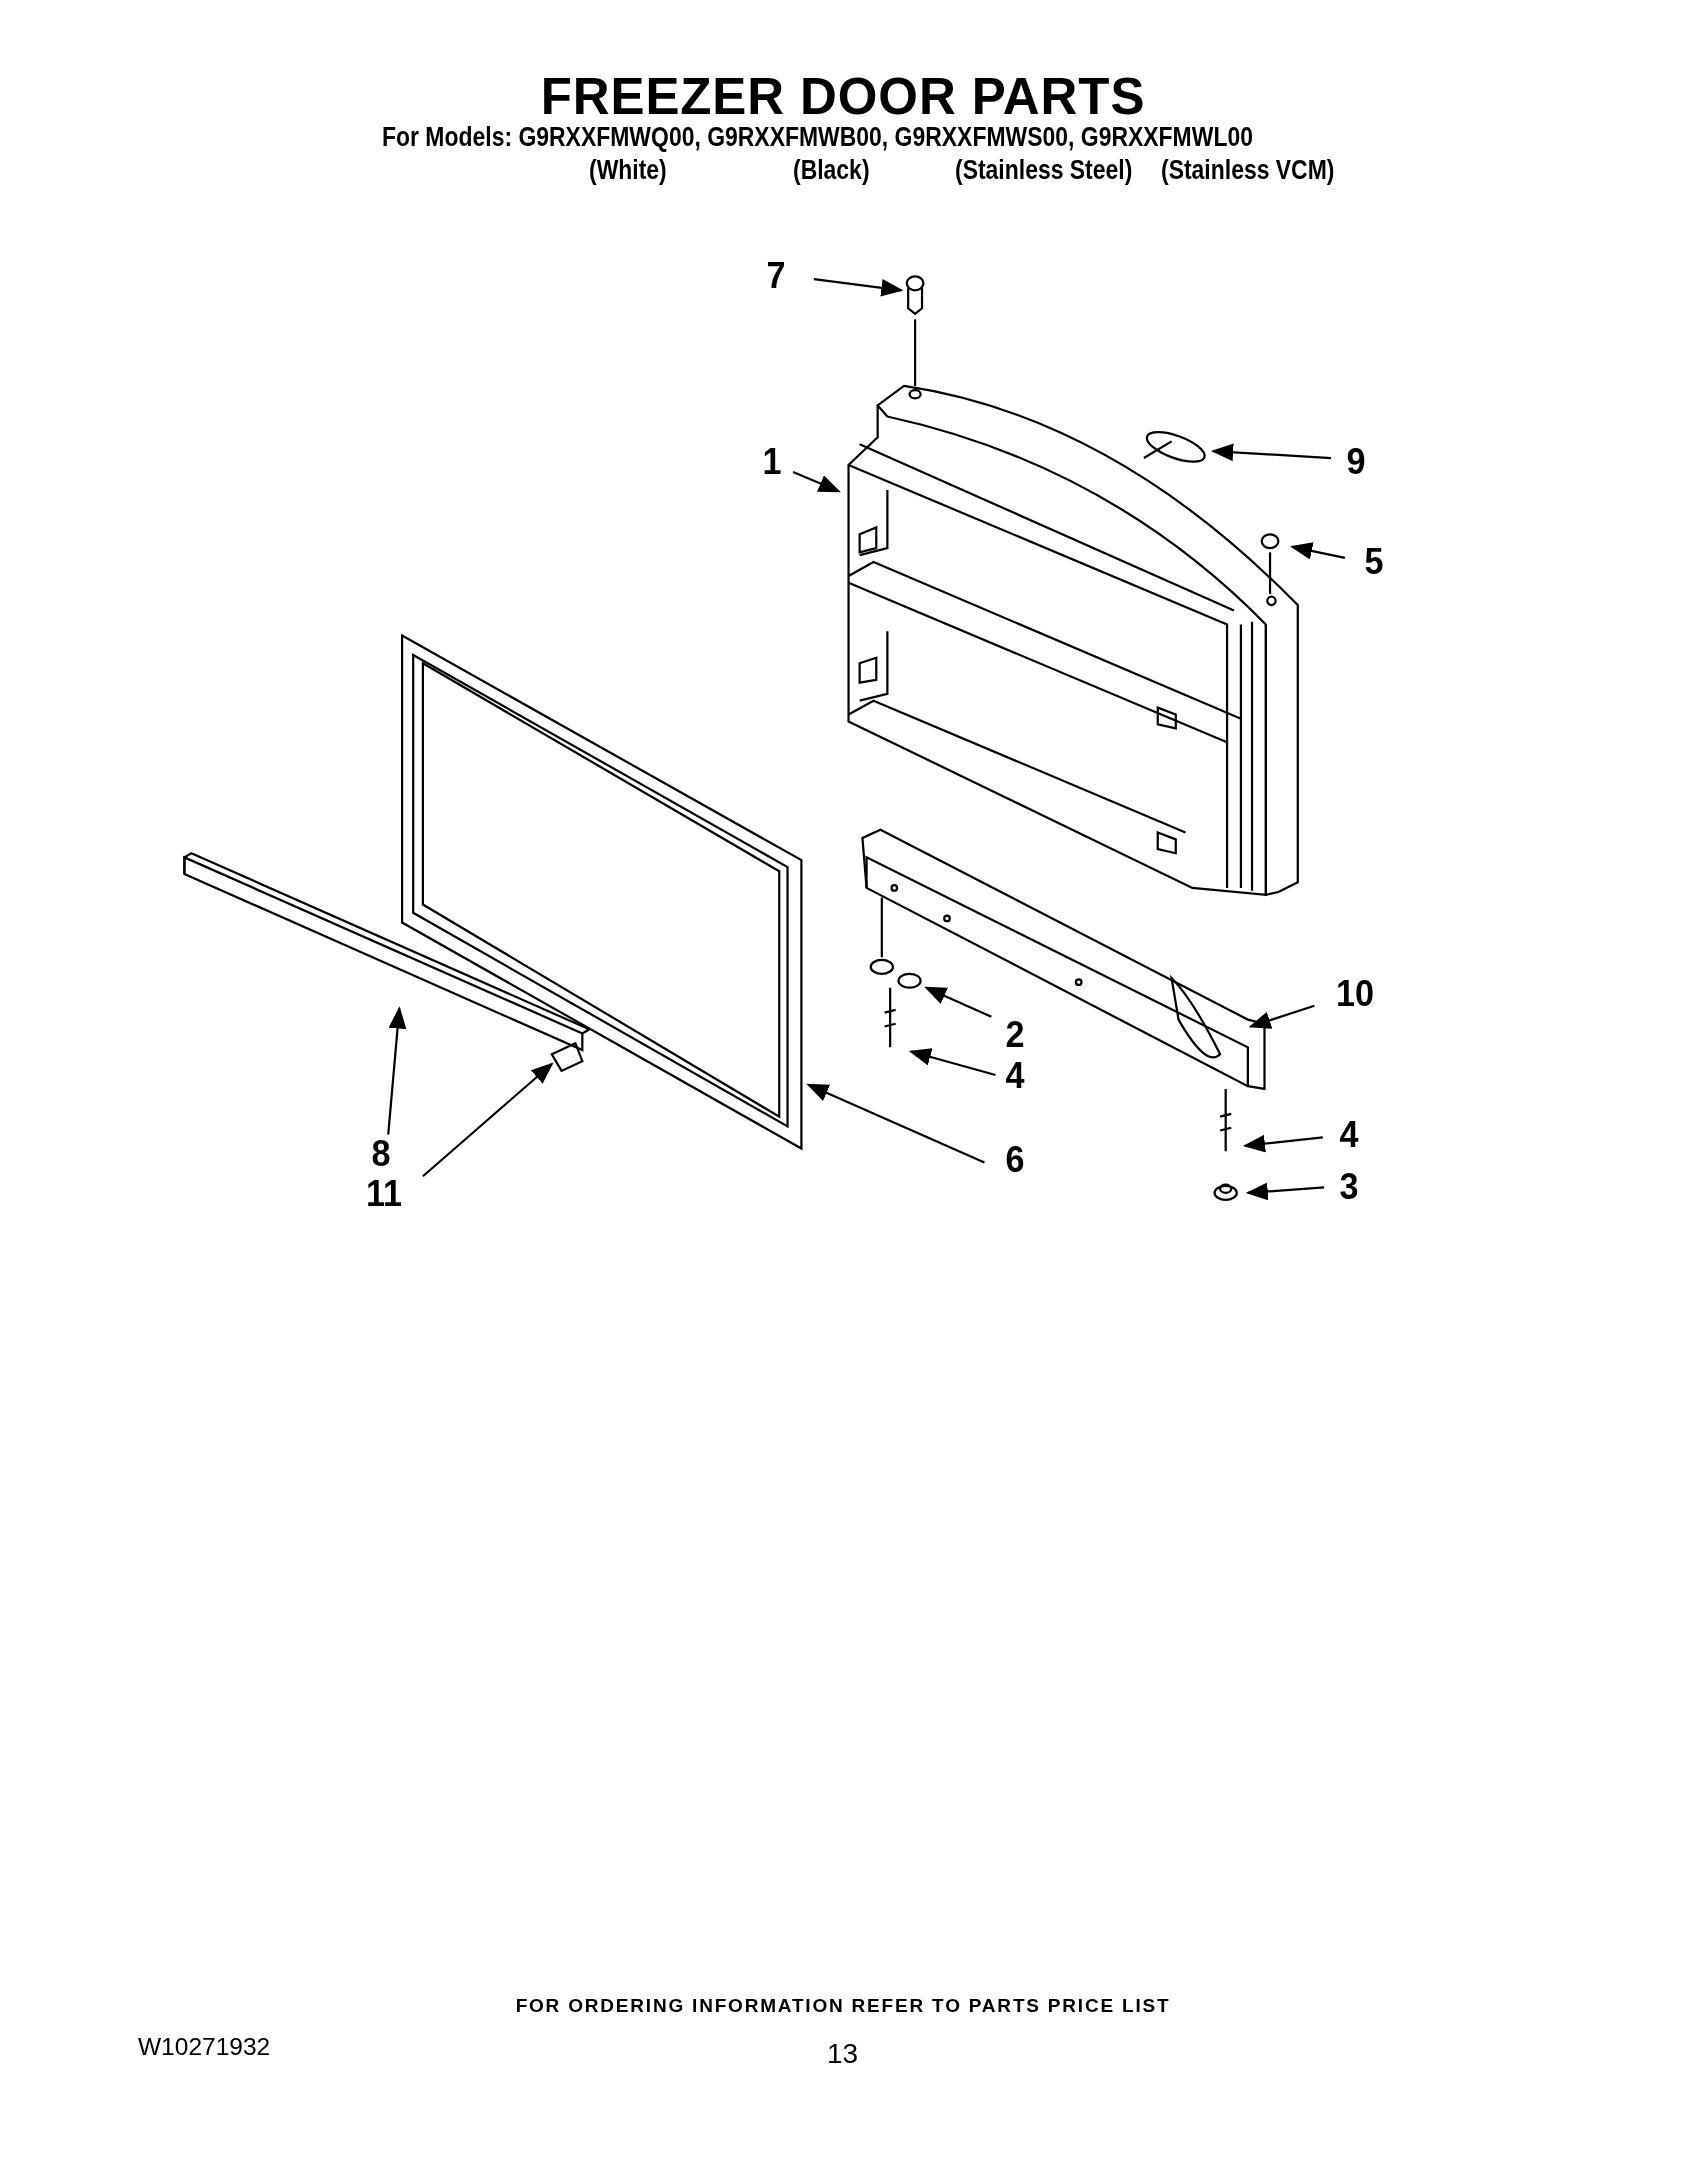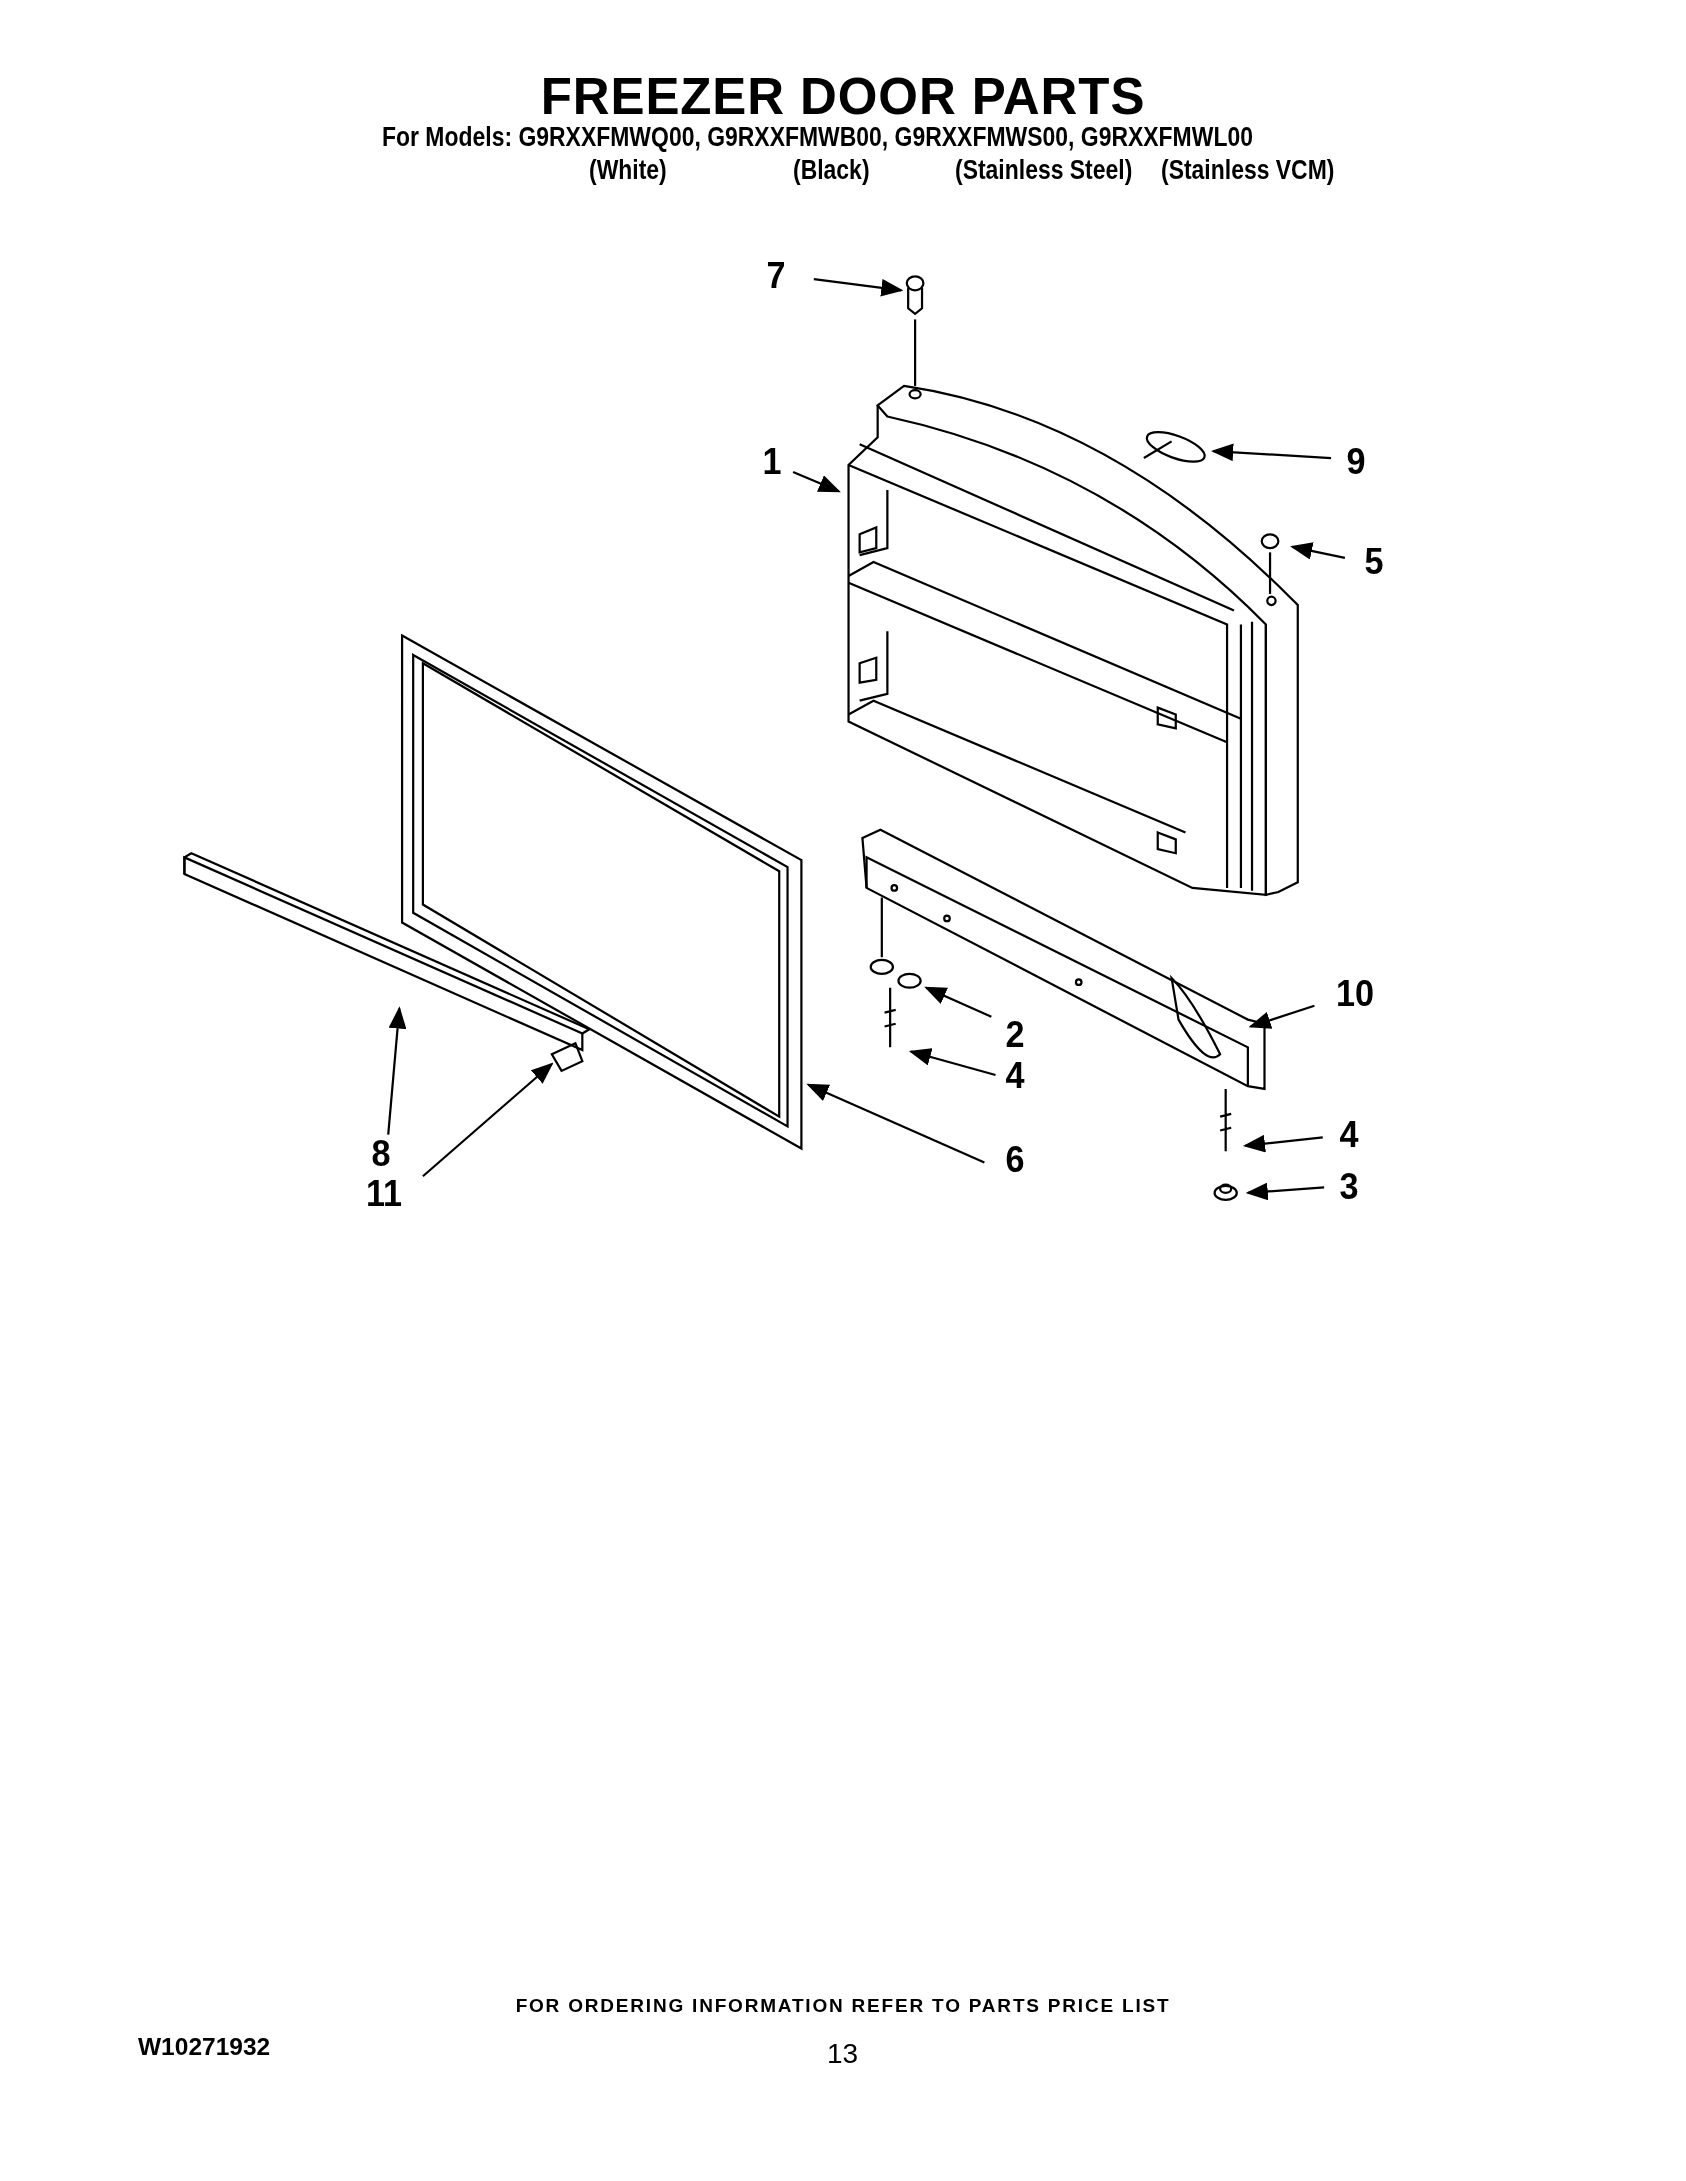--- a/index.html
+++ b/index.html
@@ -3,21 +3,21 @@
 <meta charset="utf-8">
 <style>
   html,body{margin:0;padding:0;background:#fff;}
   body{width:1686px;height:2182px;position:relative;overflow:hidden;font-family:"Liberation Sans",sans-serif;color:#000;}
   .title{position:absolute;left:0;width:1686px;top:67px;text-align:center;font-weight:bold;font-size:51px;letter-spacing:0.9px;}
   .models{position:absolute;left:382px;top:122px;font-weight:bold;font-size:27px;transform:scaleX(0.85);transform-origin:left top;white-space:nowrap;}
   .color{position:absolute;top:155px;font-weight:bold;font-size:27px;transform:scaleX(0.85);transform-origin:left top;white-space:nowrap;}
   svg.diagram{position:absolute;left:0;top:0;}
   .callout{position:absolute;font-size:36px;font-weight:bold;transform:scaleX(0.95);}
   .footer-note{position:absolute;top:1995px;left:0;width:1686px;text-align:center;font-weight:bold;font-size:19px;letter-spacing:1.8px;}
-  .doc-id{position:absolute;left:138px;top:2033px;font-size:24.5px;font-weight:bold;}
+  .doc-id{position:absolute;left:138px;top:2033px;font-size:24.5px;}
   .page-num{position:absolute;left:827px;top:2038px;font-size:28px;}
 </style>
 </head>
 <body>
 
 <div class="title">FREEZER DOOR PARTS</div>
 <div class="models">For Models: G9RXXFMWQ00, G9RXXFMWB00, G9RXXFMWS00, G9RXXFMWL00</div>
 <div class="color" style="left:589px">(White)</div>
 <div class="color" style="left:793px">(Black)</div>
 <div class="color" style="left:955px">(Stainless Steel)</div>

